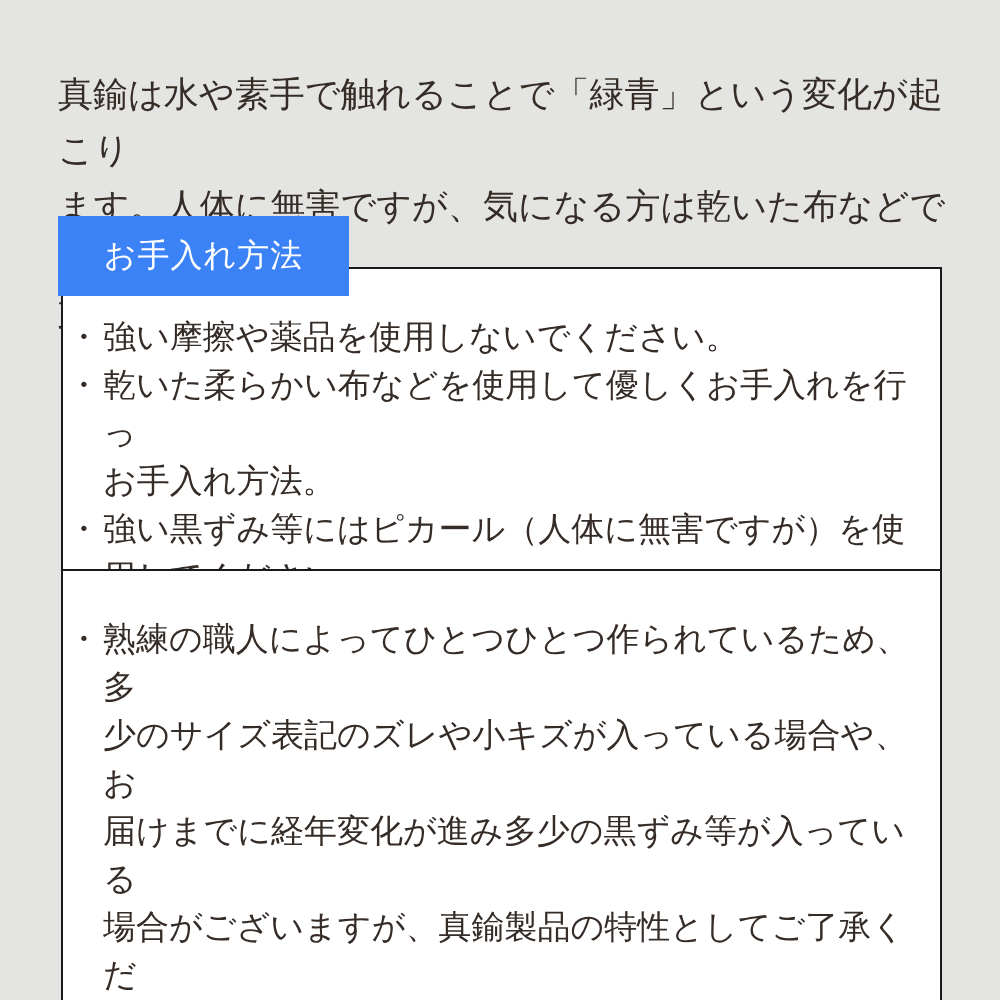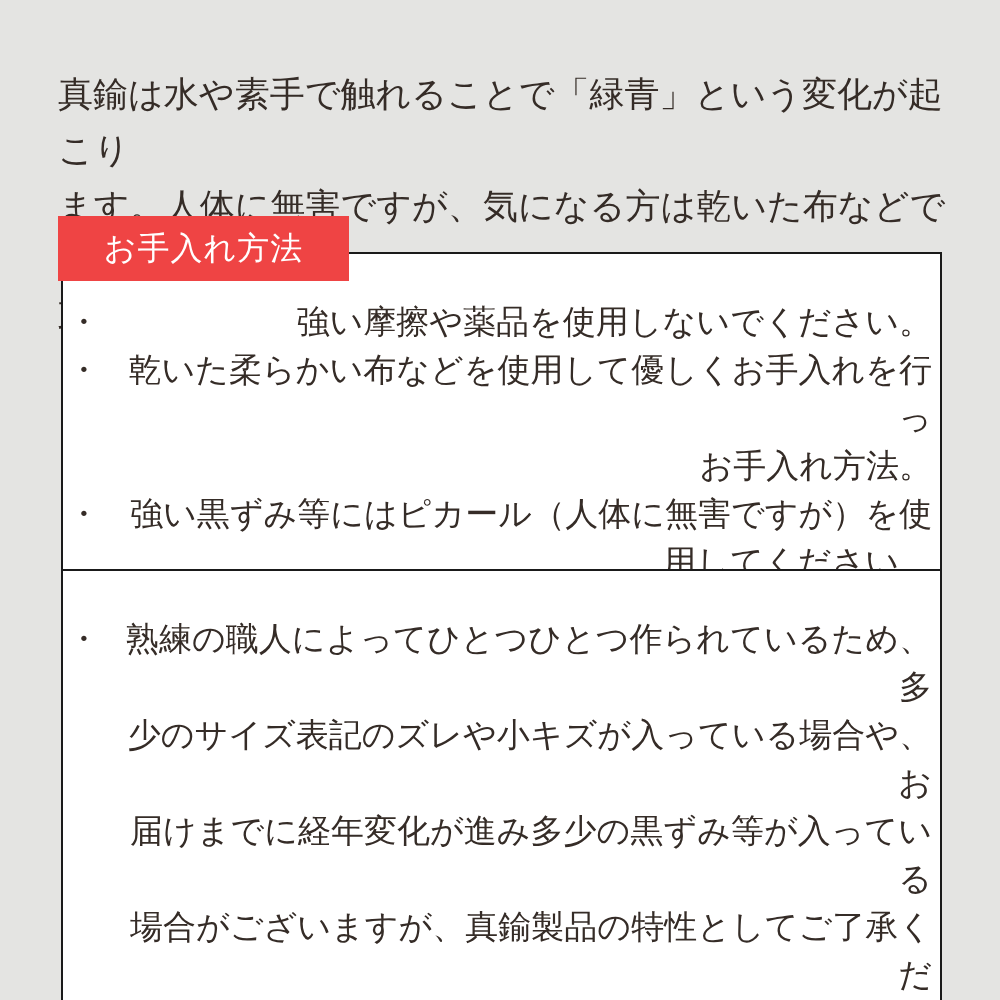--- a/index.html
+++ b/index.html
@@ -32,22 +32,22 @@
     position: absolute;
     left: 58px;
     width: 884px;
   }
   .section-1 { top: 216px; }
   .section-2 { top: 598px; }
   .section-header {
     position: relative;
     z-index: 2;
     width: 291px;
-    height: 65px;
-    background: #ef4444;
+    height: 80px;
+    background: #3b82f6;
     color: #ffffff;
     font-size: 32px;
     font-weight: 500;
     letter-spacing: 1px;
     display: flex;
     align-items: center;
     justify-content: center;
   }
   .section-box {
     position: relative;
@@ -74,21 +74,20 @@
   }
   .bullet-marker {
     flex: none;
     width: 36px;
     font-size: 33px;
     line-height: 48px;
   }
   .bullet-text {
     flex: 1;
     white-space: pre-line;
-    text-align: right;
   }
 </style>
 </head>
 <body>
 
 <div class="page">
 
   <p class="intro">真鍮は水や素手で触れることで「緑青」という変化が起こり
 ます。人体に無害ですが、気になる方は乾いた布などで拭き
 取ってください。</p>

